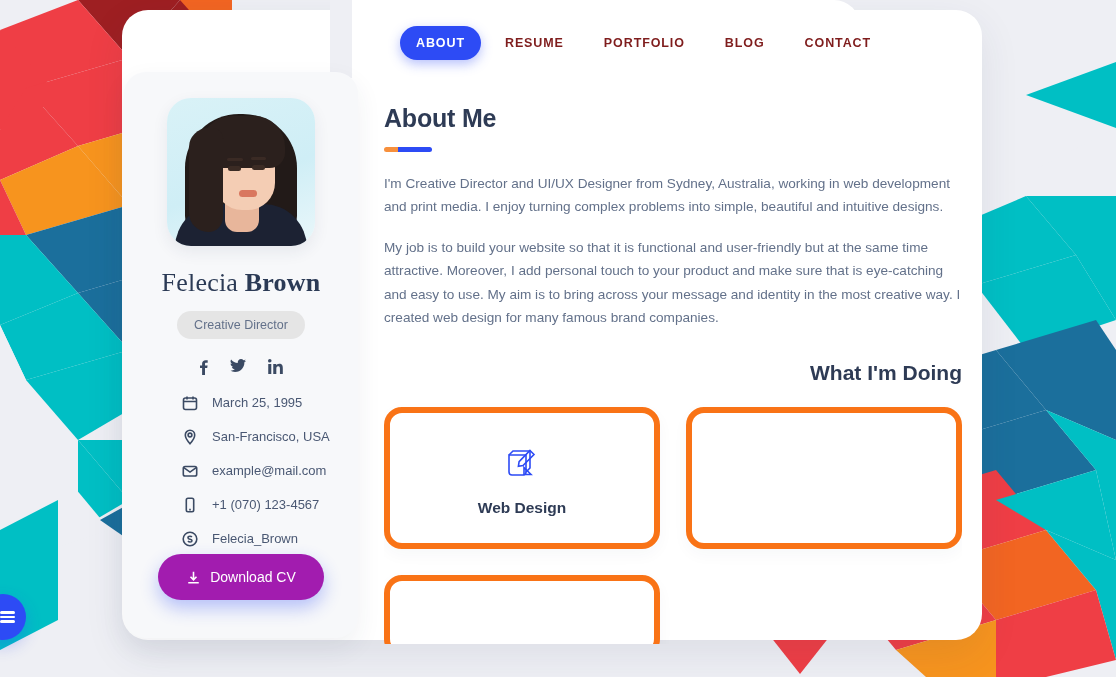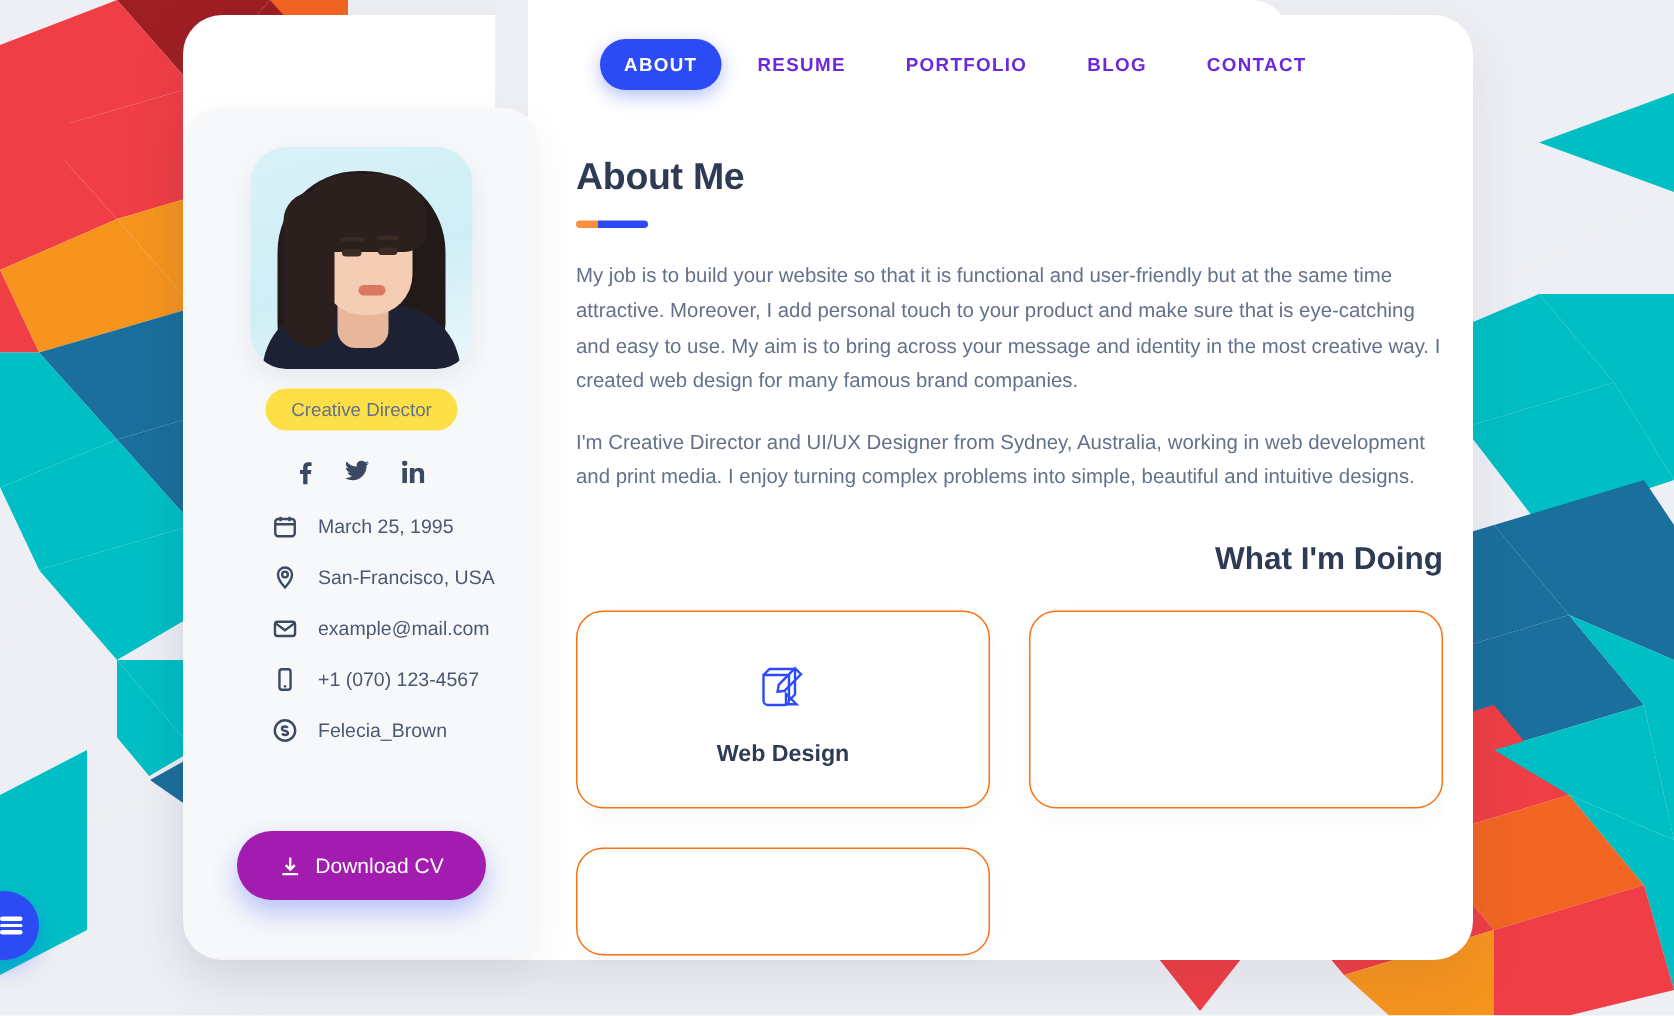--- a/index.html
+++ b/index.html
@@ -55,21 +55,21 @@
     top: 26px;
     display: flex;
     align-items: flex-start;
     gap: 8px;
     z-index: 6;
   }
   .nav-item {
     font-size: 12.5px;
     font-weight: bold;
     letter-spacing: .9px;
-    color: #6d28d9;
+    color: #7f1d1d;
     padding: 10px 16px;
     border-radius: 17px;
     cursor: pointer;
     white-space: nowrap;
   }
   .nav-item.active { background: #2d4bf5; color: #fff; box-shadow: 0 4px 12px rgba(45,75,245,.35); }
 
   
   .sidebar {
     position: absolute;
@@ -117,21 +117,21 @@
     font-size: 26px;
     color: #2b3a55;
     margin-top: 22px;
     letter-spacing: .2px;
   }
   .person-name b { font-weight: bold; }
   .badge {
     display: inline-block;
     margin-top: 13px;
     padding: 7px 17px;
-    background: #fde047;
+    background: #e5e5e5;
     border-radius: 14px;
     font-size: 12.5px;
     color: #63718a;
   }
   .socials { margin-top: 20px; display: flex; justify-content: center; gap: 22px; }
   .socials svg { fill: #3b4a63; }
 
   .contacts { margin-top: 20px; text-align: left; padding-left: 34px; }
   .contact-row { display: flex; align-items: flex-start; gap: 14px; margin-bottom: 18px; }
   .contact-row svg { stroke: #3b4a63; fill: none; stroke-width: 1.6; flex: 0 0 auto; }
@@ -165,21 +165,21 @@
   }
   .section-title { font-size: 25px; font-weight: bold; color: #2e3b55; letter-spacing: -.2px; }
   .title-rule { margin-top: 14px; width: 48px; height: 5px; border-radius: 3px;
     background: linear-gradient(90deg,#f7903c 0%,#f7903c 30%,#2d4bf5 30%,#2d4bf5 100%); }
   .para { margin-top: 20px; font-size: 13.6px; line-height: 1.72; color: #63718a; }
   .para + .para { margin-top: 17px; }
   .subsection-title { margin-top: 32px; font-size: 21px; font-weight: bold; color: #2e3b55; text-align: right; }
 
   .cards { margin-top: 22px; display: grid; grid-template-columns: 1fr 1fr; gap: 26px; }
   .card {
-    border: 1px solid #f97316;
+    border: 6px solid #f97316;
     border-radius: 18px;
     padding: 28px 22px 26px;
     text-align: center;
     background: #fff;
     box-shadow: 0 6px 16px rgba(40,50,90,.035);
     cursor: pointer;
   }
   .card-icon { height: 42px; display: flex; align-items: center; justify-content: center; }
   .card-icon svg { stroke: #2d4bf5; fill: none; stroke-width: 1.6; }
   .card-title { margin-top: 16px; font-size: 15.5px; font-weight: bold; color: #2e3b55; }
@@ -285,20 +285,21 @@
     <div class="p-face"></div>
     <div class="p-hair-front"></div>
     <div class="p-hair-side"></div>
     <div class="p-brow-l"></div>
       <div class="p-brow-r"></div>
     <div class="p-eye-l"></div>
       <div class="p-eye-r"></div>
     <div class="p-lips"></div>
   </div>
 
+  <div class="person-name"><span>Felecia </span><b>Brown</b></div>
 
   <div class="badge">Creative Director</div>
 
   <div class="socials">
     <svg width="9" height="16" viewBox="0 0 9 16">
         <path d="M6 16V9h2.2l.4-2.6H6V4.9c0-.75.2-1.26 1.3-1.26h1.4V1.3C8.45 1.27 7.6 1.2 6.6 1.2 4.5 1.2 3.1 2.45 3.1 4.6v1.8H1v2.6h2.1V16H6z"></path>
       </svg>
     <svg width="16" height="14" viewBox="0 0 16 14">
         <path d="M16 1.7c-.6.27-1.23.44-1.9.52.68-.4 1.2-1.05 1.45-1.82-.64.38-1.35.65-2.1.8A3.28 3.28 0 0 0 11.05 0a3.29 3.29 0 0 0-3.2 4.03A9.32 9.32 0 0 1 1.1.6 3.3 3.3 0 0 0 2.13 5 3.26 3.26 0 0 1 .64 4.6v.04c0 1.6 1.13 2.92 2.63 3.22-.28.08-.56.12-.86.12-.21 0-.42-.02-.62-.06a3.29 3.29 0 0 0 3.07 2.28A6.6 6.6 0 0 1 0 11.6 9.29 9.29 0 0 0 5.03 13.1c6.04 0 9.34-5 9.34-9.34l-.01-.42A6.6 6.6 0 0 0 16 1.7z"></path>
       </svg>
@@ -350,22 +351,22 @@
       <path d="M8 1.8v8.4M4.8 7.2L8 10.4l3.2-3.2M2.4 13.6h11.2"></path>
     </svg>
     <span>Download CV</span>
   </div>
 </aside>
 
 <main class="content">
   <h1 class="section-title">About Me</h1>
   <div class="title-rule"></div>
 
+  <p class="para">I'm Creative Director and UI/UX Designer from Sydney, Australia, working in web development and print media. I enjoy turning complex problems into simple, beautiful and intuitive designs.</p>
   <p class="para">My job is to build your website so that it is functional and user-friendly but at the same time attractive. Moreover, I add personal touch to your product and make sure that is eye-catching and easy to use. My aim is to bring across your message and identity in the most creative way. I created web design for many famous brand companies.</p>
-  <p class="para">I'm Creative Director and UI/UX Designer from Sydney, Australia, working in web development and print media. I enjoy turning complex problems into simple, beautiful and intuitive designs.</p>
 
   <h2 class="subsection-title">What I'm Doing</h2>
 
   <div class="cards">
     <div class="card">
       <div class="card-icon">
         <svg width="34" height="34" viewBox="0 0 34 34">
           <path d="M4 10h17v17a3 3 0 0 1-3 3H7a3 3 0 0 1-3-3V10z"></path>
           <path d="M4 10l4-4h17v17l-4 4"></path>
           <path d="M25 5.5l4 4-11 11-4.6.7.7-4.6 10.9-11.1z"></path>

